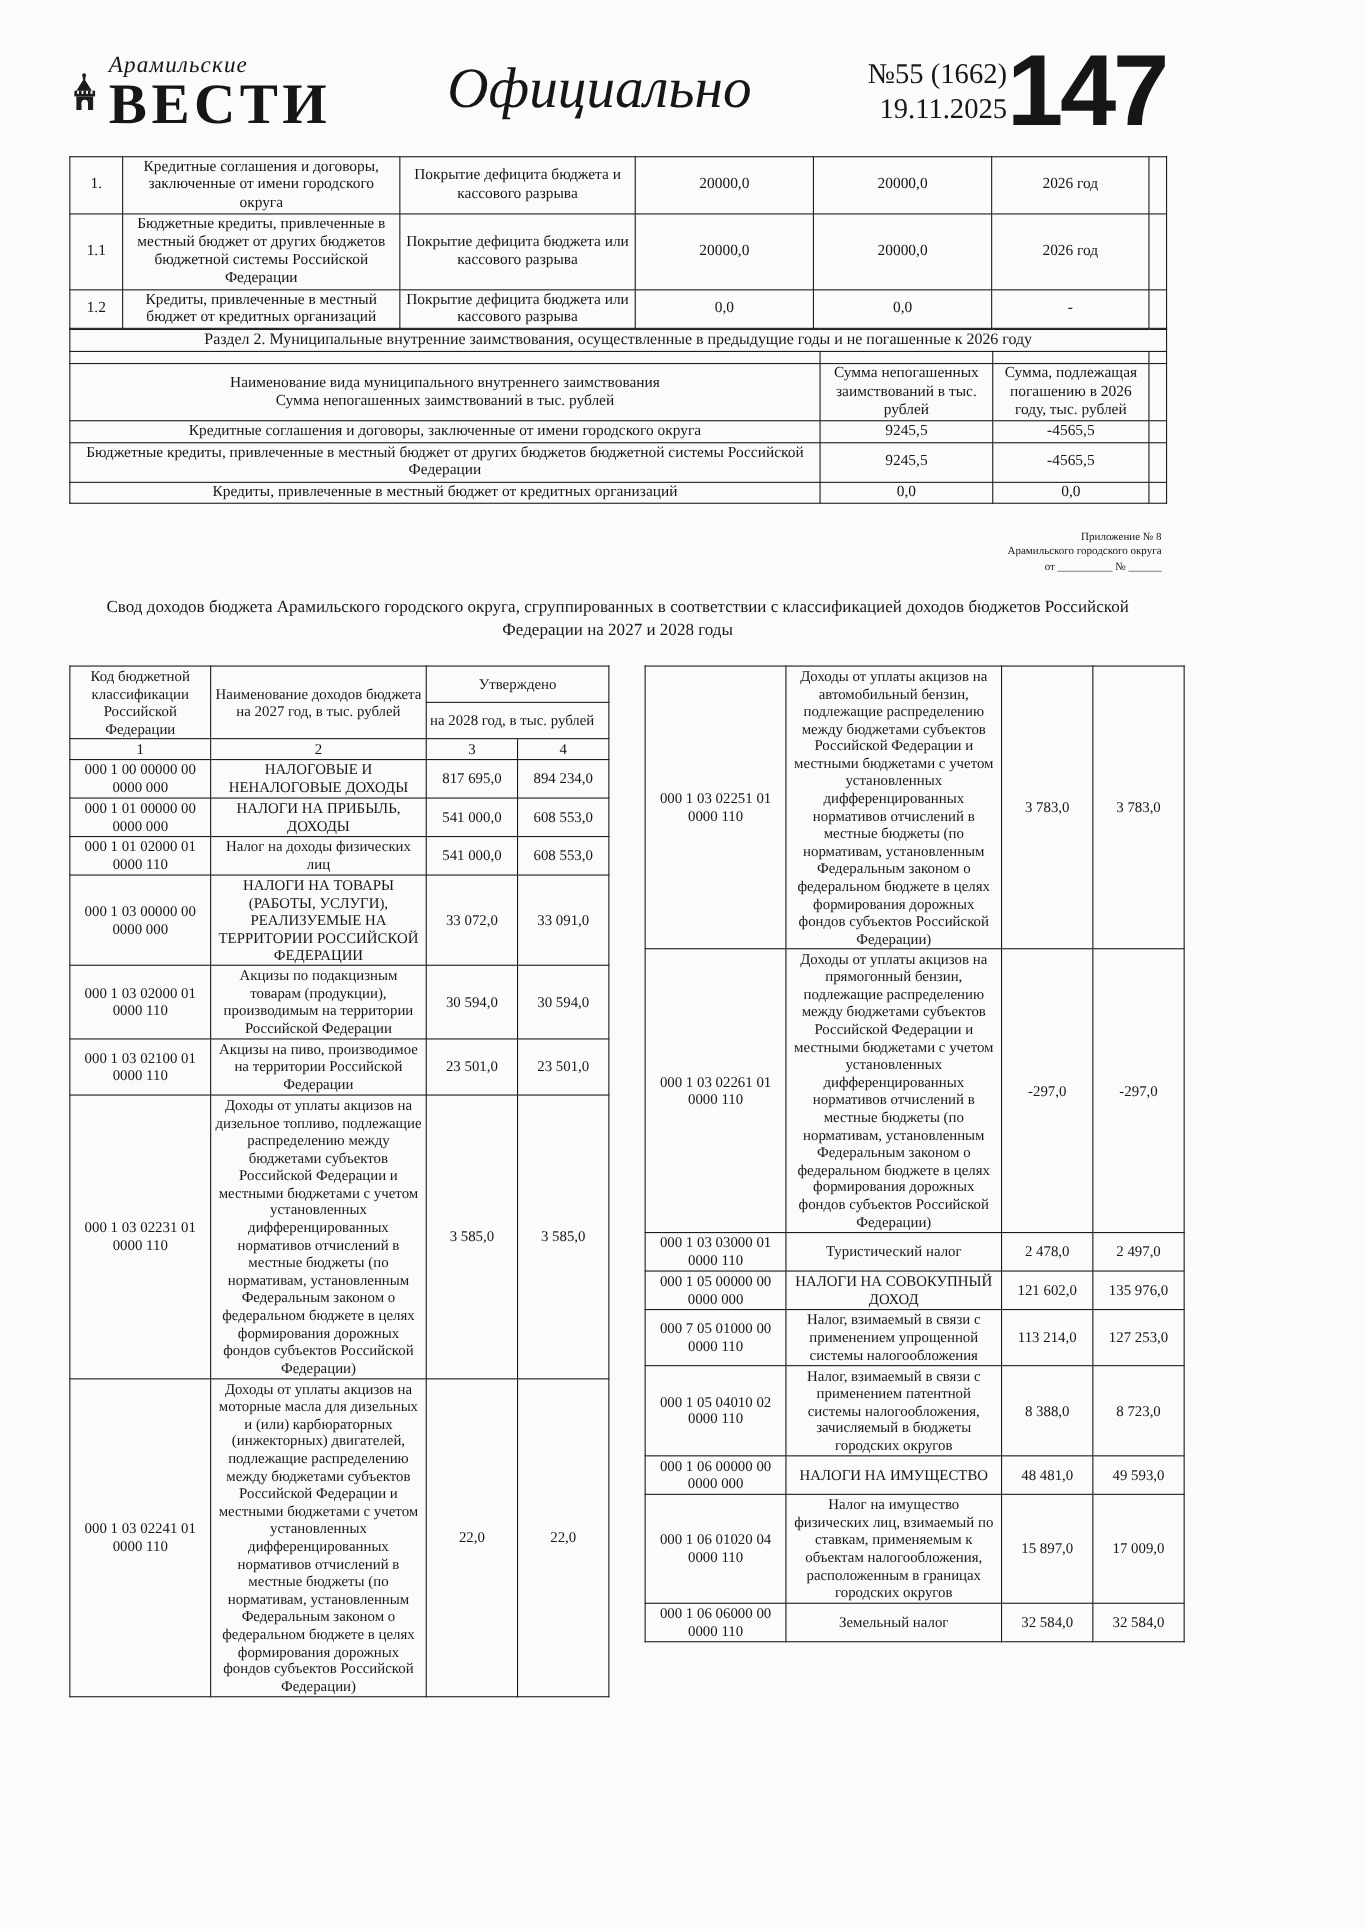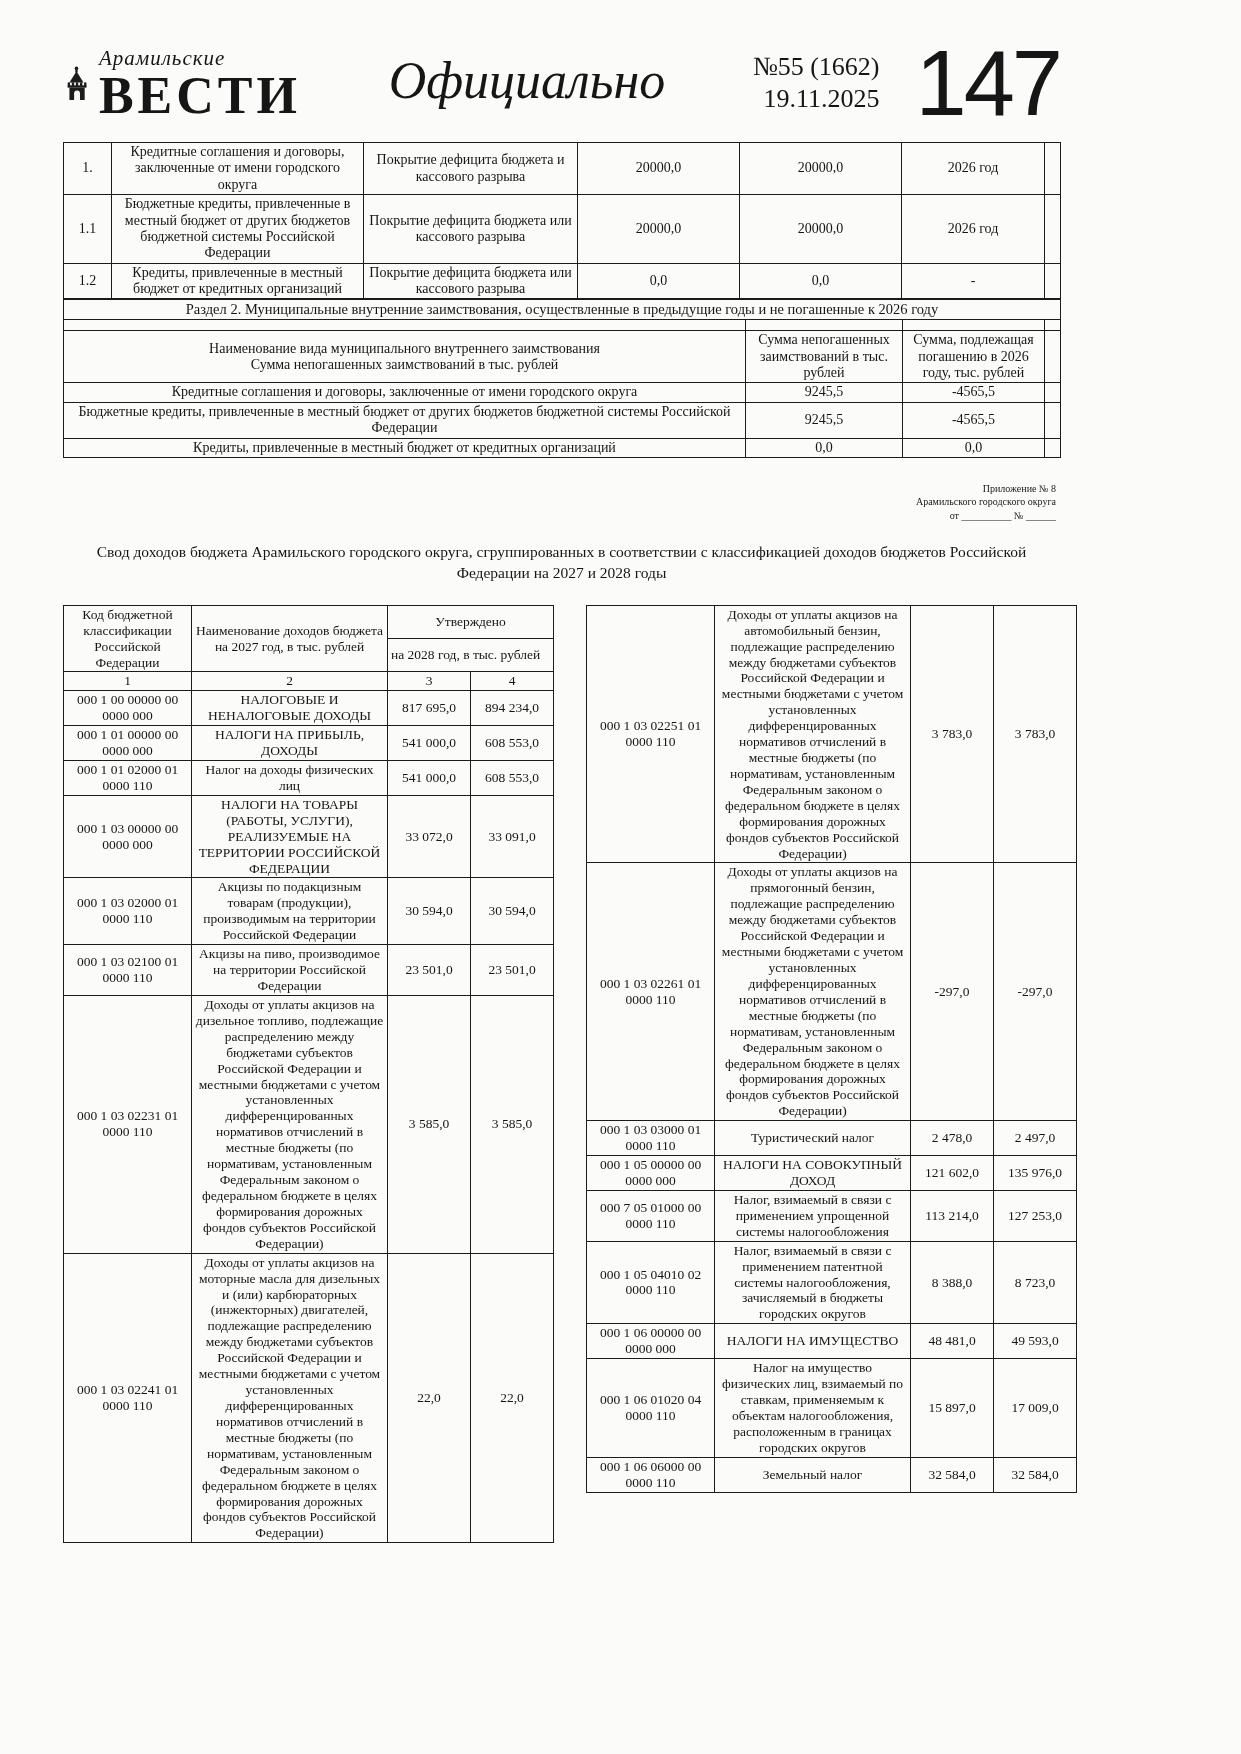--- a/index.html
+++ b/index.html
@@ -5,28 +5,28 @@
   * { margin:0; padding:0; box-sizing:border-box; }
   html,body { background:#fbfbf9; }
   body {
     width:1241px; min-height:1754px;
     color:#161616;
     font-family:"Liberation Serif", serif;
   }
   .page { width:997px; margin-left:63px; padding-top:34px; }
 
   
-  .masthead { display:flex; align-items:center; height:98px; margin-bottom:10px;gap:36px; }
+  .masthead { display:flex; align-items:center; height:98px; margin-bottom:10px; }
   .logo { display:flex; align-items:center; gap:9px; width:238px; flex:0 0 auto; }
   .logo-texts { display:flex; flex-direction:column; }
   .paper-name-small { font-size:21px; font-style:italic; letter-spacing:1px; }
   .paper-name-big { font-size:52px; font-weight:bold; letter-spacing:4px; line-height:0.95;text-align:right; }
   .section-heading { flex:1; text-align:center; font-style:italic; font-size:52px; padding-bottom:6px; }
   .issue-block { text-align:right; font-size:26px; line-height:1.25; white-space:nowrap; }
-  .page-number { font-family:"Liberation Sans", sans-serif; font-weight:normal; font-size:92px; line-height:0.85; letter-spacing:-3px; }
+  .page-number { font-family:"Liberation Sans", sans-serif; font-weight:bold; font-size:92px; line-height:0.85; letter-spacing:-3px; }
 
   
   table { border-collapse:collapse; width:100%; table-layout:fixed; }
   td { border:1px solid #1c1c1c; padding:1px 4px; text-align:center; vertical-align:middle;
        font-size:14px; line-height:1.17; word-wrap:break-word; }
 
   .t2 .sec-title { font-size:14.5px; }
   .t2 .spacer td { height:11px; padding:0; }
   .t2 .pre { white-space:pre-line; }
 

